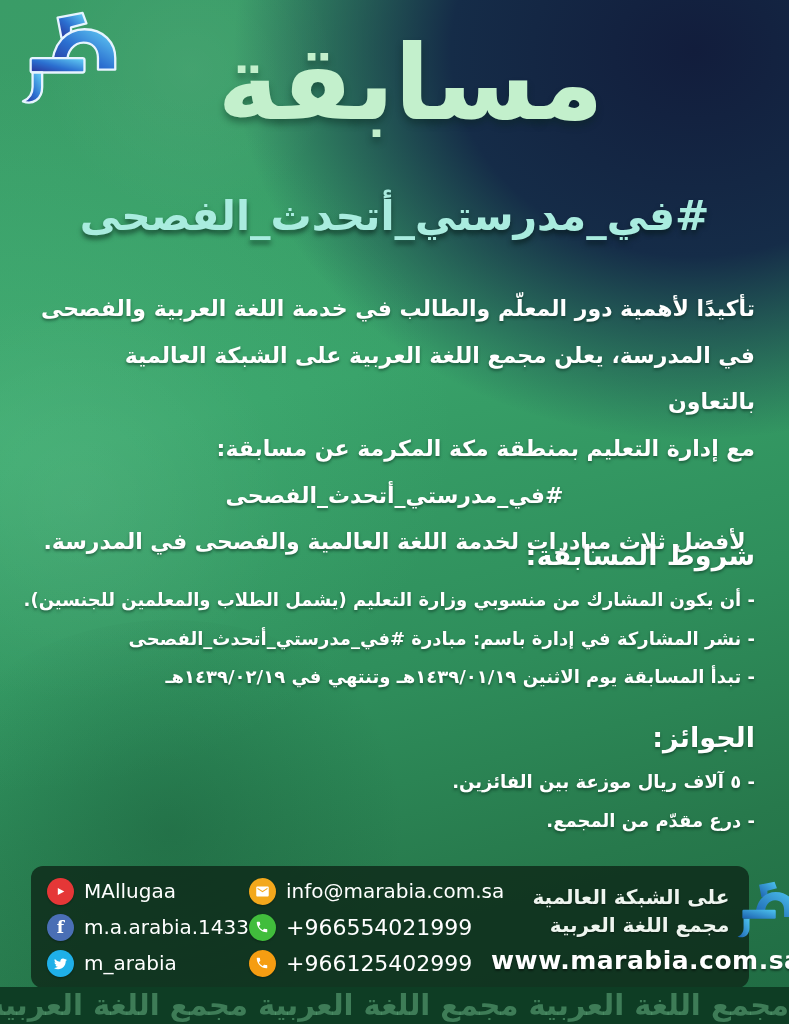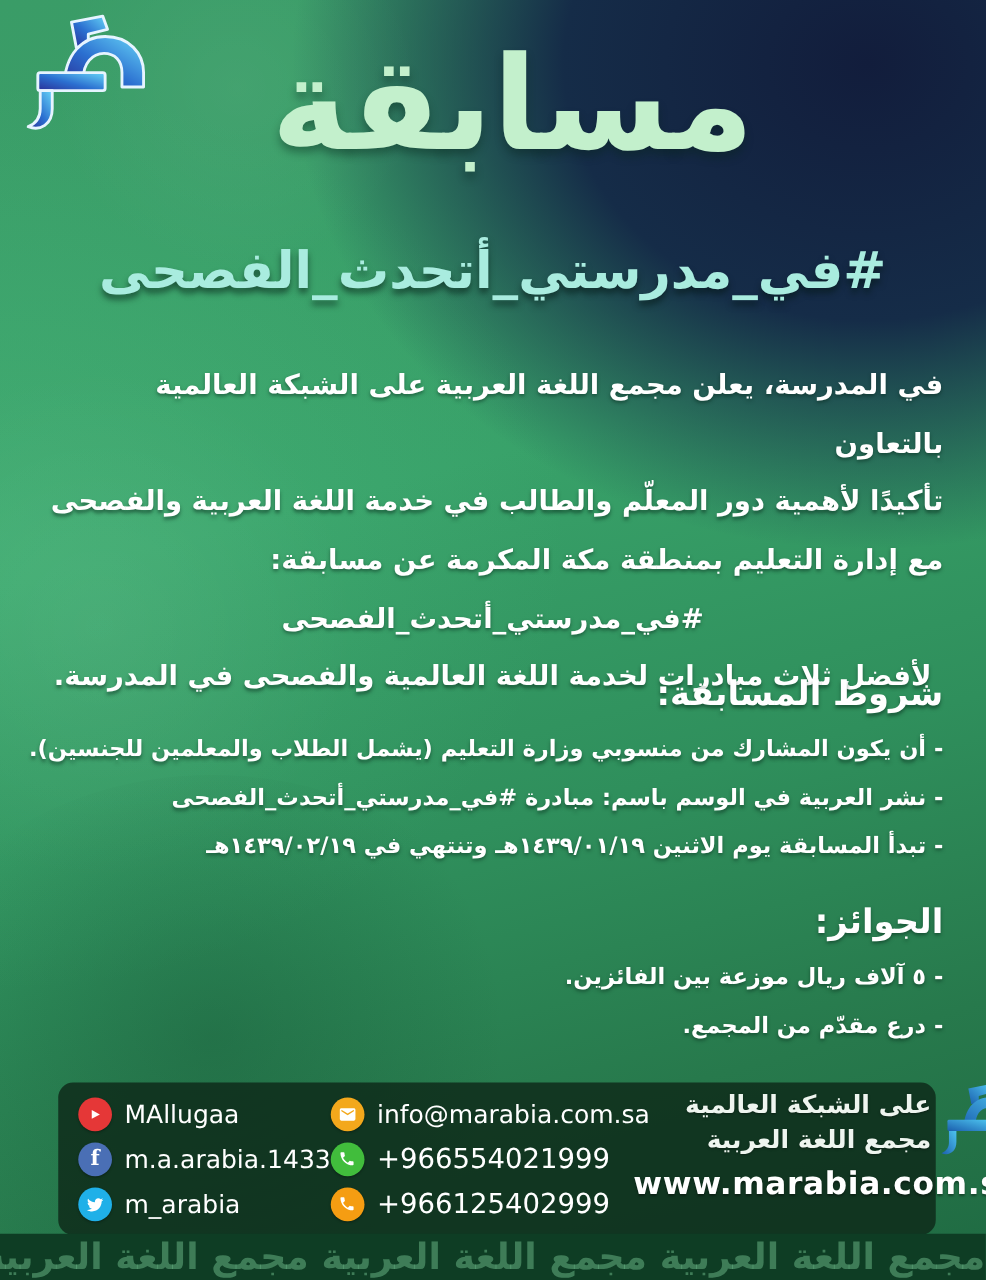--- a/index.html
+++ b/index.html
@@ -44,23 +44,23 @@
   }
   .center{text-align:center;}
 
   .section{position:absolute;right:34px;left:20px;color:#fff;text-shadow:0 2px 3px rgba(6,36,24,.5);text-align:right;}
   .conditions{top:540px;}
   .prizes{top:722px;}
   .section-heading{font-size:27px;font-weight:bold;margin:0 0 10px 0;}
   .bullet{font-size:18px;font-weight:bold;line-height:2.14;}
 
   .footer-bar{
-    position:absolute;left:47px;right:40px;top:866px;height:122px;
+    position:absolute;left:31px;right:40px;top:866px;height:122px;
     background:rgba(14,40,25,.82);border-radius:12px;
-    display:flex;direction:ltr;
+    display:flex;align-items:center;direction:ltr;
     padding:0 16px;box-sizing:border-box;
   }
   .f-col{display:flex;flex-direction:column;justify-content:center;gap:9px;}
   .f-social{width:212px;}
   .f-contact{width:242px;}
   .f-row{display:flex;align-items:center;gap:10px;color:#fff;font-size:20px;white-space:nowrap;}
   .f-row.strong{font-weight:normal;font-size:22px;}
   .icon-circle{width:27px;height:27px;border-radius:50%;display:flex;align-items:center;justify-content:center;flex:none;box-shadow:0 1px 2px rgba(0,0,0,.3);}
   .icon-circle svg{display:block;}
   .fb-f{color:#fff;font-weight:bold;font-size:17px;font-family:"DejaVu Serif",serif;line-height:1;}
@@ -97,31 +97,31 @@
     <path class="logo-shape" fill="url(#lg1)" d="M34 62 C34 34 50 20 68 20 C88 20 100 34 100 50 L100 62 L82 62 L82 50 C82 40 76 34 67 34 C57 34 50 43 50 54 L50 62 Z"></path>
     <rect class="logo-shape" fill="url(#lg1)" x="12" y="50" width="56" height="15" rx="2"></rect>
     <path class="logo-shape" fill="url(#lg1)" d="M24 65 L24 80 C24 93 14 99 4 95 C11 92 14 87 14 80 L14 65 Z"></path>
   </svg>
 
 
   <h1 class="title">مسابقة</h1>
   <div class="hashtag-main">#في_مدرستي_أتحدث_الفصحى</div>
 
   <div class="intro">
+    <div>تأكيدًا لأهمية دور المعلّم والطالب في خدمة اللغة العربية والفصحى</div>
     <div>في المدرسة، يعلن مجمع اللغة العربية على الشبكة العالمية بالتعاون</div>
-    <div>تأكيدًا لأهمية دور المعلّم والطالب في خدمة اللغة العربية والفصحى</div>
     <div>مع إدارة التعليم بمنطقة مكة المكرمة عن مسابقة:</div>
     <div class="center">#في_مدرستي_أتحدث_الفصحى</div>
     <div class="center">لأفضل ثلاث مبادرات لخدمة اللغة العالمية والفصحى في المدرسة.</div>
   </div>
 
   <div class="section conditions">
     <div class="section-heading">شروط المسابقة:</div>
     <div class="bullet">- أن يكون المشارك من منسوبي وزارة التعليم (يشمل الطلاب والمعلمين للجنسين).</div>
-    <div class="bullet">- نشر العربية في الوسم باسم: مبادرة #في_مدرستي_أتحدث_الفصحى</div>
+    <div class="bullet">- نشر المشاركة في إدارة باسم: مبادرة #في_مدرستي_أتحدث_الفصحى</div>
     <div class="bullet">- تبدأ المسابقة يوم الاثنين ١٤٣٩/٠١/١٩هـ وتنتهي في ١٤٣٩/٠٢/١٩هـ</div>
   </div>
 
   <div class="section prizes">
     <div class="section-heading">الجوائز:</div>
     <div class="bullet">- ٥ آلاف ريال موزعة بين الفائزين.</div>
     <div class="bullet">- درع مقدّم من المجمع.</div>
   </div>
 
   <div class="footer-bar">

